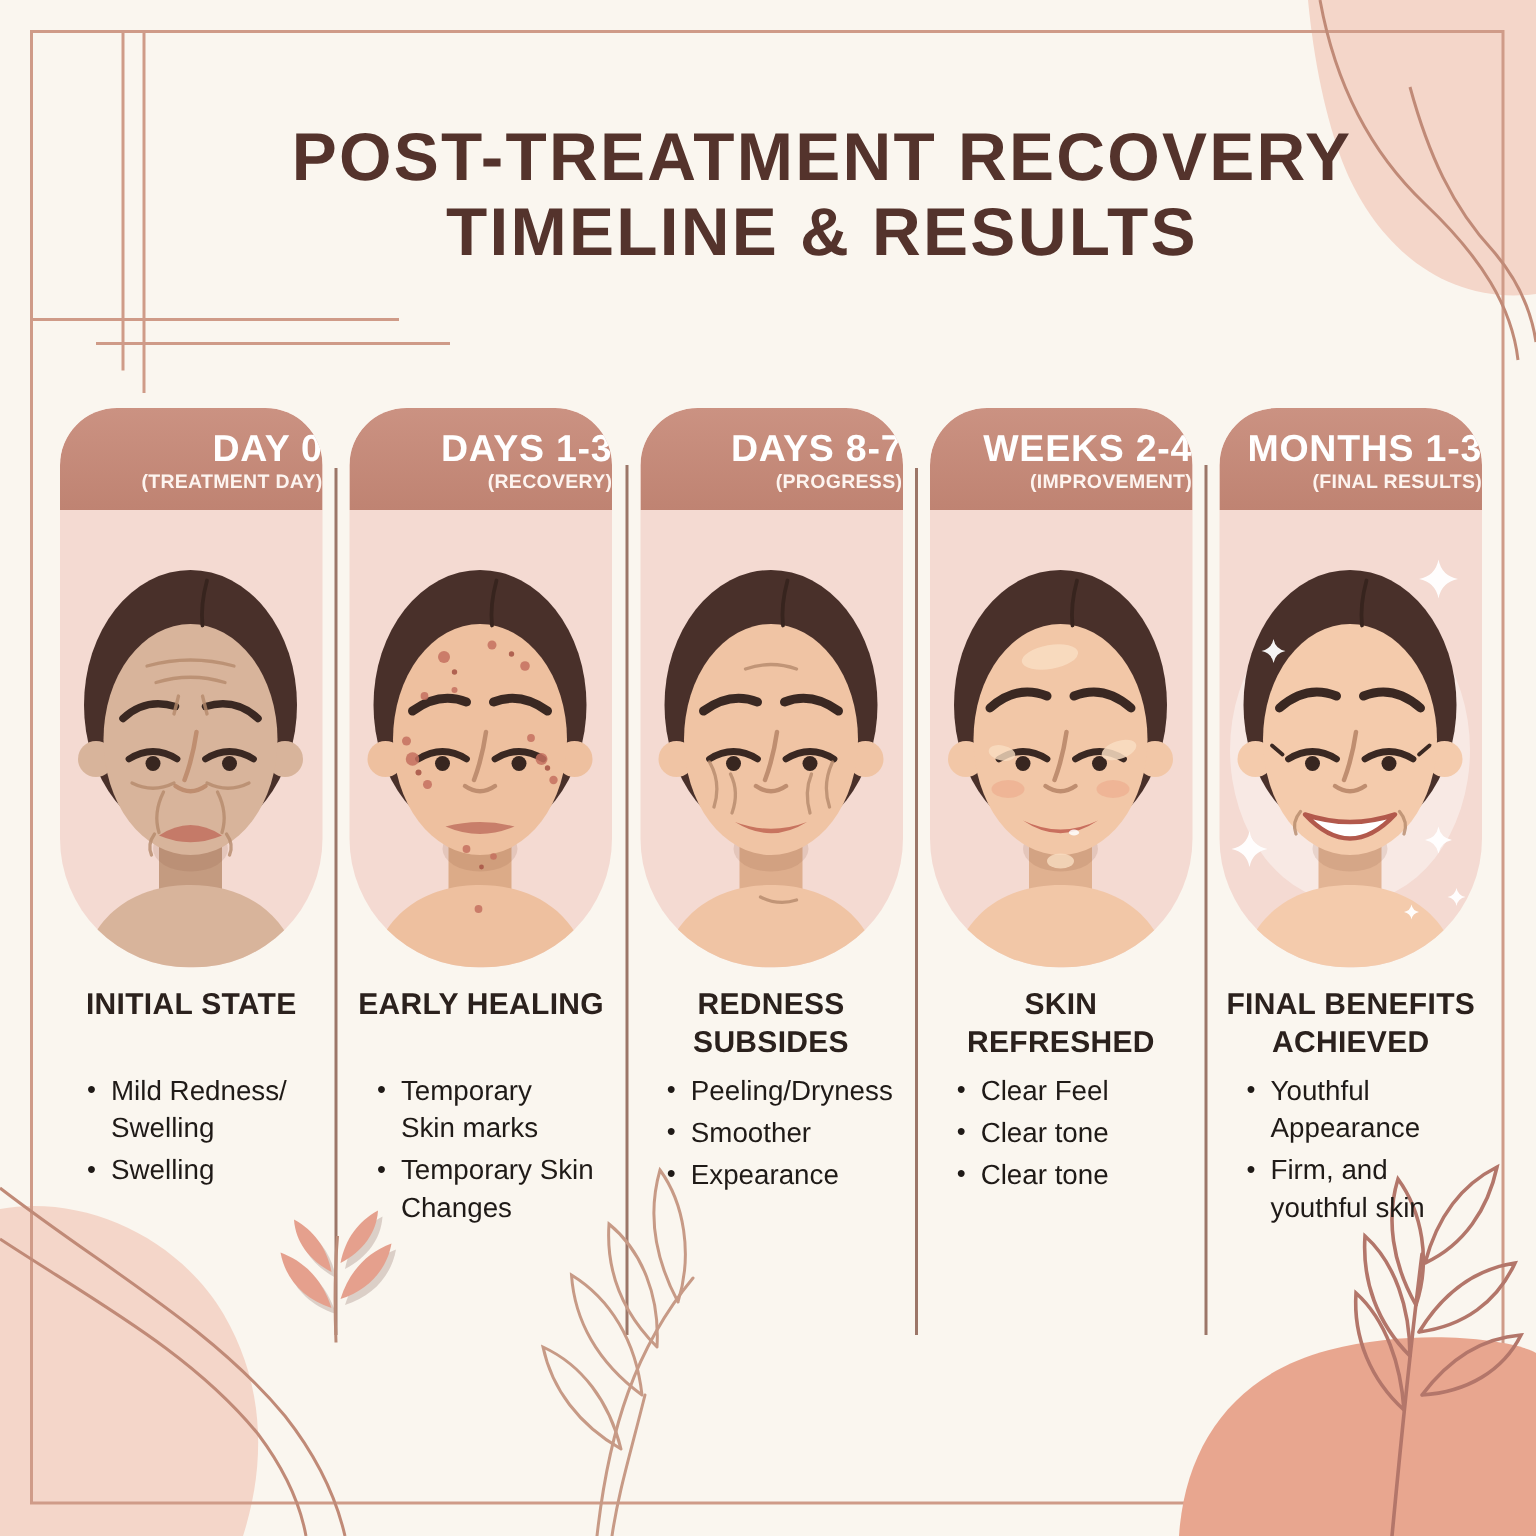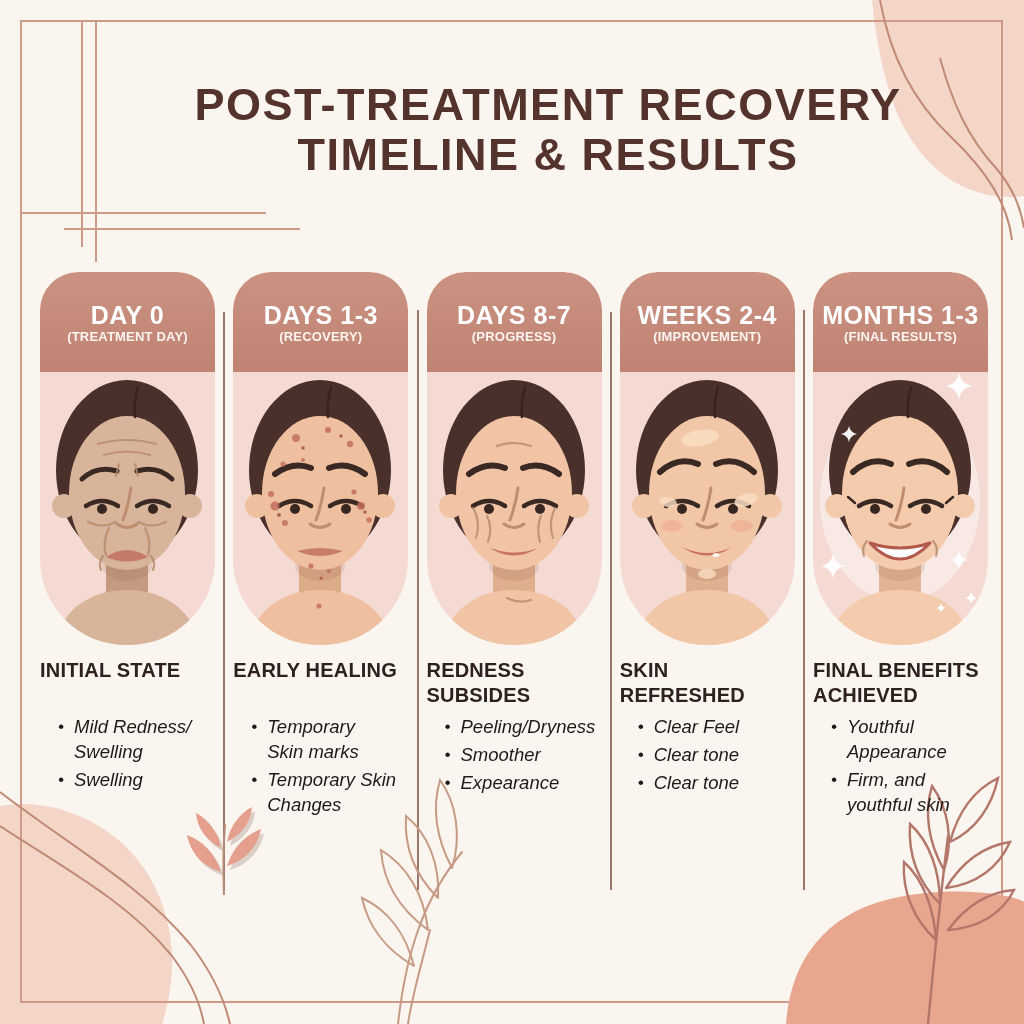--- a/index.html
+++ b/index.html
@@ -16,43 +16,43 @@
   .columns{
     position:absolute;top:272px;left:40px;width:948px;z-index:2;
     display:flex;justify-content:space-between;
   }
   .stage{width:175px;display:flex;flex-direction:column;}
   .pill{
     height:373px;border-radius:38px 38px 86px 86px;
     background:#f4dad2;position:relative;overflow:hidden;
   }
   .pill-header{
-    height:100px;border-radius:38px 38px 0 0;
+    height:68px;border-radius:38px 38px 0 0;
     background:linear-gradient(180deg,#cb9282 0%,#bf8372 100%);
-    display:flex;flex-direction:column;align-items:center;justify-content:center;
+    display:flex;flex-direction:column;align-items:flex-end;justify-content:center;
   }
   .pill-header .h1{
     font-size:25px;font-weight:800;color:#ffffff;letter-spacing:.5px;
     line-height:1.12;white-space:nowrap;
   }
   .pill-header .h2{
     font-size:13px;font-weight:800;color:#fdf4ef;letter-spacing:.2px;
     white-space:nowrap;
   }
   .face{position:absolute;top:88px;left:0;width:175px;height:285px;}
   .face svg{display:block;width:175px;height:285px;}
   .result-title{
-    min-height:54px;margin-top:13px;
+    min-height:54px;margin-top:13px;text-align:center;
     font-weight:800;font-size:20px;line-height:1.26;color:#2b211d;letter-spacing:.2px;
   }
   .bullets{
     margin:2px 0 0;padding:0 0 0 34px;list-style:none;
     font-size:18.5px;line-height:1.36;color:#1f1a17;
   }
-  .bullets li{position:relative;white-space:pre-line;margin-bottom:3px;font-style:italic;}
+  .bullets li{position:relative;white-space:pre-line;margin-bottom:3px;}
   .bullets li::before{
     content:"\2022";position:absolute;left:-16px;top:1px;
     font-size:17px;color:#1f1a17;
   }
 </style>
 </head>
 <body>
 
 <div class="poster">
 

